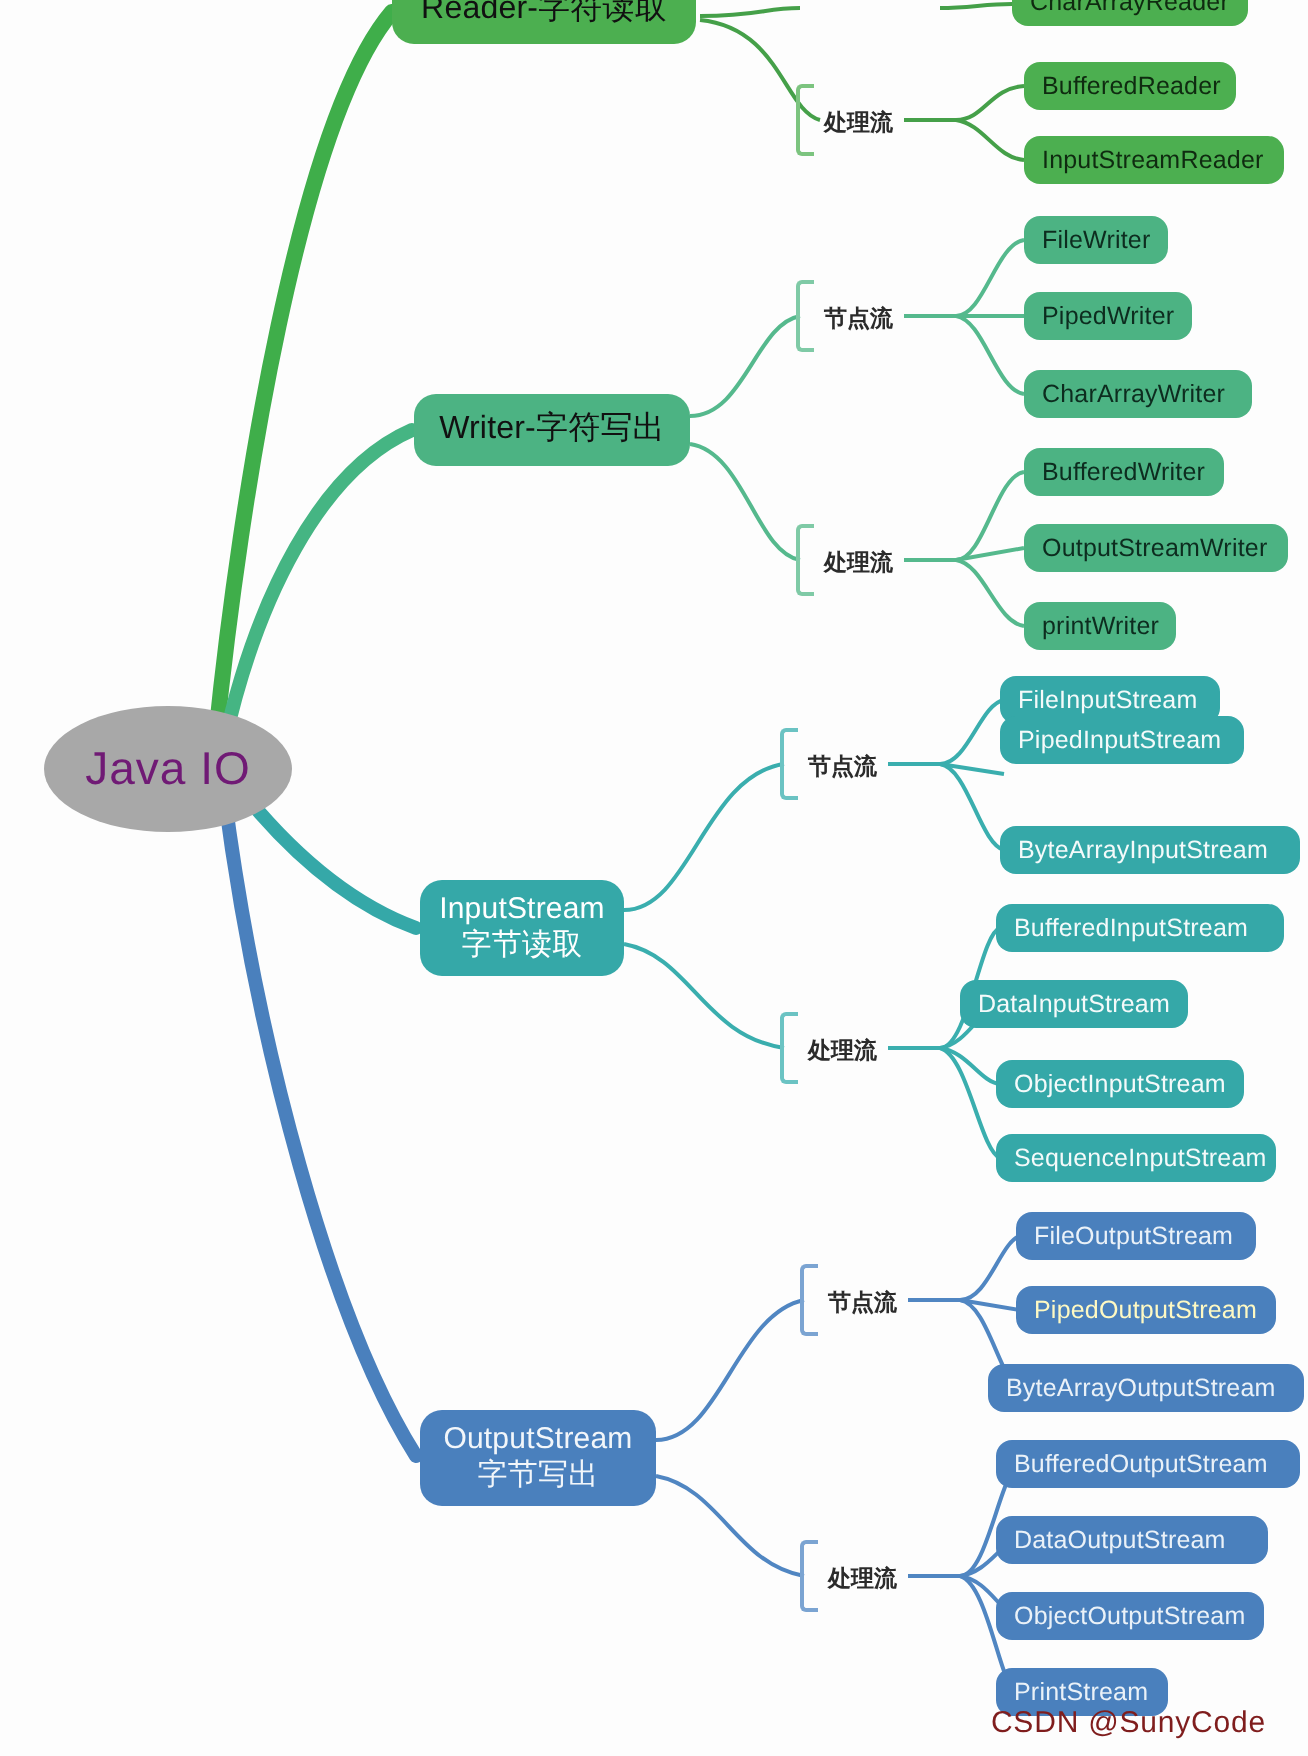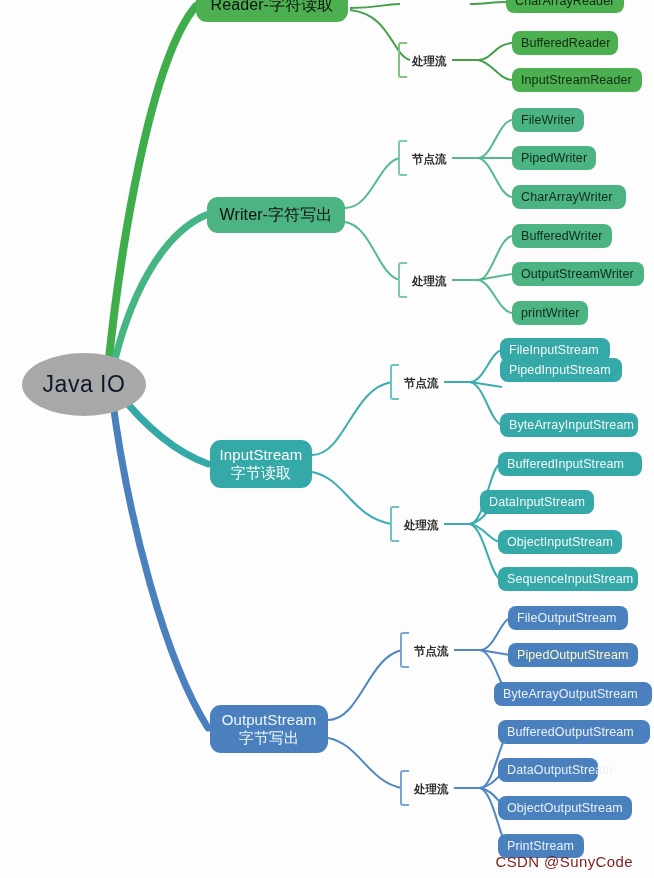--- a/index.html
+++ b/index.html
@@ -33,21 +33,21 @@
     justify-content: center;
     text-align: center;
     border-radius: 9px;
     white-space: pre;
     line-height: 1.18;
     letter-spacing: 0.1px;
   }
   .root {
     border-radius: 50%;
     background: #a8a8a8;
-    color: #0f172a;
+    color: #701a75;
     font-size: 23px;
     letter-spacing: 0.5px;
   }
   .branch {
     font-size: 16px;
     font-weight: 400;
     border-radius: 11px;
   }
   .branch.two-line { font-size: 15px; }
   .leaf {
@@ -208,21 +208,21 @@
 
   <div class="bracket" style="left:390px; top:506px; height:36px; border-color:#6bc3c3;"></div>
   <div class="grp-label" style="left:404px; top:518px;">处理流</div>
 
   <div class="node leaf" style="left:500px; top:338px; width:110px; height:24px; background:#35a8a8; color:#f4fafa;">
     <span>FileInputStream</span>
   </div>
   <div class="node leaf" style="left:500px; top:358px; width:122px; height:24px; background:#35a8a8; color:#f4fafa;">
     <span>PipedInputStream</span>
   </div>
-  <div class="node leaf" style="left:500px; top:413px; width:138px; height:24px; background:#35a8a8; color:#f4fafa;text-align:center;">
+  <div class="node leaf" style="left:500px; top:413px; width:150px; height:24px; background:#35a8a8; color:#f4fafa;text-align:center;">
     <span>ByteArrayInputStream</span>
   </div>
 
   <div class="node leaf" style="left:498px; top:452px; width:144px; height:24px; background:#35a8a8; color:#f4fafa;">
     <span>BufferedInputStream</span>
   </div>
   <div class="node leaf" style="left:480px; top:490px; width:114px; height:24px; background:#35a8a8; color:#f4fafa;">
     <span>DataInputStream</span>
   </div>
   <div class="node leaf" style="left:498px; top:530px; width:124px; height:24px; background:#35a8a8; color:#f4fafa;">
@@ -249,21 +249,21 @@
   <div class="node leaf" style="left:508px; top:643px; width:130px; height:24px; background:#4a80bd; color:#fef9c3;">
     <span>PipedOutputStream</span>
   </div>
   <div class="node leaf" style="left:494px; top:682px; width:158px; height:24px; background:#4a80bd; color:#eaf1f8;">
     <span>ByteArrayOutputStream</span>
   </div>
 
   <div class="node leaf" style="left:498px; top:720px; width:152px; height:24px; background:#4a80bd; color:#eaf1f8;">
     <span>BufferedOutputStream</span>
   </div>
-  <div class="node leaf" style="left:498px; top:758px; width:100px; height:24px; background:#4a80bd; color:#eaf1f8;align-items:center;">
+  <div class="node leaf" style="left:498px; top:758px; width:136px; height:24px; background:#4a80bd; color:#eaf1f8;align-items:center;">
     <span>DataOutputStream</span>
   </div>
   <div class="node leaf" style="left:498px; top:796px; width:134px; height:24px; background:#4a80bd; color:#eaf1f8;">
     <span>ObjectOutputStream</span>
   </div>
   <div class="node leaf" style="left:498px; top:834px; width:86px; height:24px; background:#4a80bd; color:#eaf1f8;">
     <span>PrintStream</span>
   </div>
 
   <div id="watermark">CSDN @SunyCode</div>

